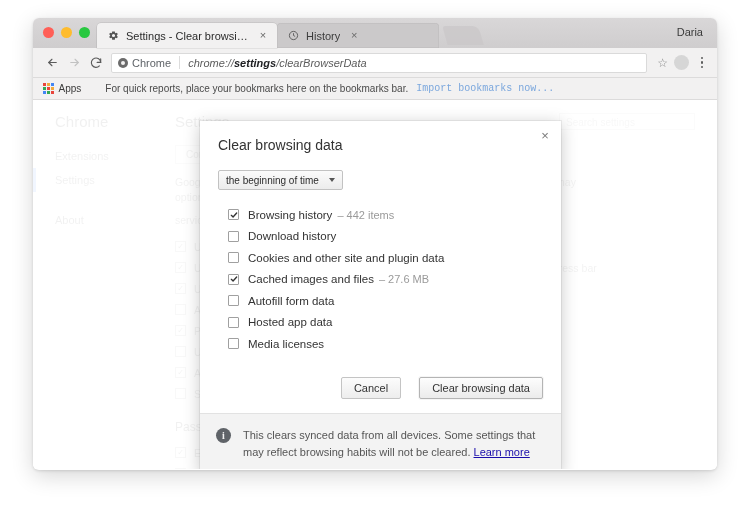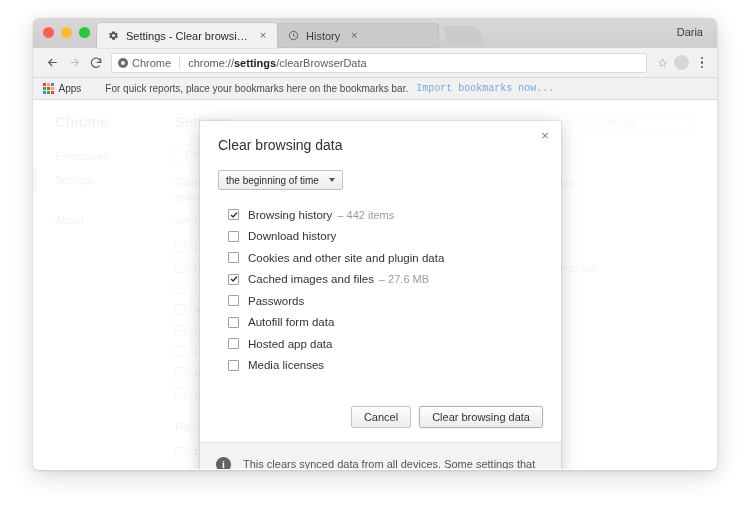--- a/index.html
+++ b/index.html
@@ -155,21 +155,21 @@
     width: 4px; height: 4px;
     border-radius: 50%;
     background: #f2f1f1;
   }
   .omni-divider {
     width: 1px; height: 13px;
     background: #dcdcdc;
     margin-right: 8px;
     flex: none;
   }
-  .url { color: #5b5b5b; white-space: nowrap; overflow: hidden; }
+  .url { color: #5b5b5b; white-space: nowrap; overflow: hidden; font-style: italic; }
   .url b { color: #202124; font-weight: 700; }
   .star-icon { color: #8b8b8b; font-size: 12px; flex: none; margin-left: 4px;}
   .avatar-icon {
     width: 15px; height: 15px; border-radius: 50%;
     background: #d6d6d6;
     margin: 0 6px;
     flex: none;
   }
   .menu-dots {
     width: 14px;
@@ -317,21 +317,21 @@
     font-size: 10px;
     color: #2c2c2c;
   }
   .time-select .caret {
     margin-left: 10px;
     width: 0; height: 0;
     border-left: 3.5px solid transparent;
     border-right: 3.5px solid transparent;
     border-top: 4px solid #555;
   }
-  .checklist { margin: 0 0 20px 10px; }
+  .checklist { margin: 0 0 12px 10px; }
   .check-row {
     display: flex;
     align-items: center;
     height: 21.5px;
     font-size: 11.5px;
     color: #333;
   }
   .check-box {
     width: 11px; height: 11px;
     border: 1px solid #a0a0a0;
@@ -345,21 +345,21 @@
   }
   .check-box .tick {
     display: none;
     width: 8px; height: 8px;
   }
   .check-box.checked .tick { display: block; }
   .check-meta { color: #9a9a9a; margin-left: 5px; font-size: 11px; }
   .dialog-actions {
     display: flex;
     justify-content: flex-end;
-    gap: 8px;
+    gap: 18px;
     padding: 10px 18px 14px 18px;
   }
   .btn {
     font-size: 11px;
     color: #333;
     background: linear-gradient(#fcfcfc, #ededed);
     border: 1px solid #c4c4c4;
     border-radius: 2px;
     padding: 4px 12px;
     line-height: 1.1;
@@ -602,27 +602,20 @@
             <div class="check-row">
               <span class="check-box checked">
                 <svg class="tick" viewBox="0 0 12 12" fill="none" stroke="#333" stroke-width="2" stroke-linecap="round" stroke-linejoin="round">
                     <path d="M2 6.5l2.6 2.6L10 3"></path>
                   </svg>
               </span>
               <span>Cached images and files</span>
               <span class="check-meta">–  27.6 MB</span>
             </div>
 
-            <div class="check-row">
-              <span class="check-box">
-                
-              </span>
-              <span>Passwords</span>
-              <span class="check-meta"></span>
-            </div>
 
             <div class="check-row">
               <span class="check-box">
                 
               </span>
               <span>Autofill form data</span>
               <span class="check-meta"></span>
             </div>
 
             <div class="check-row">

